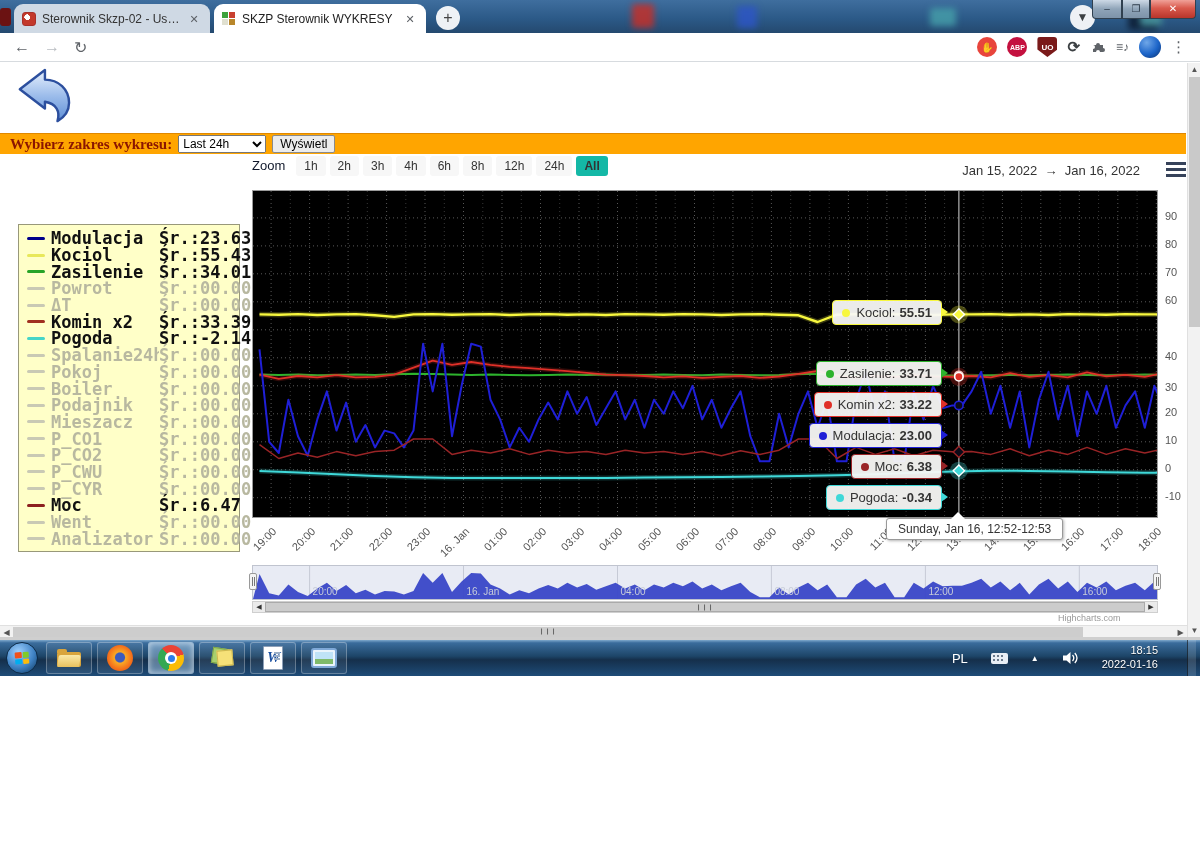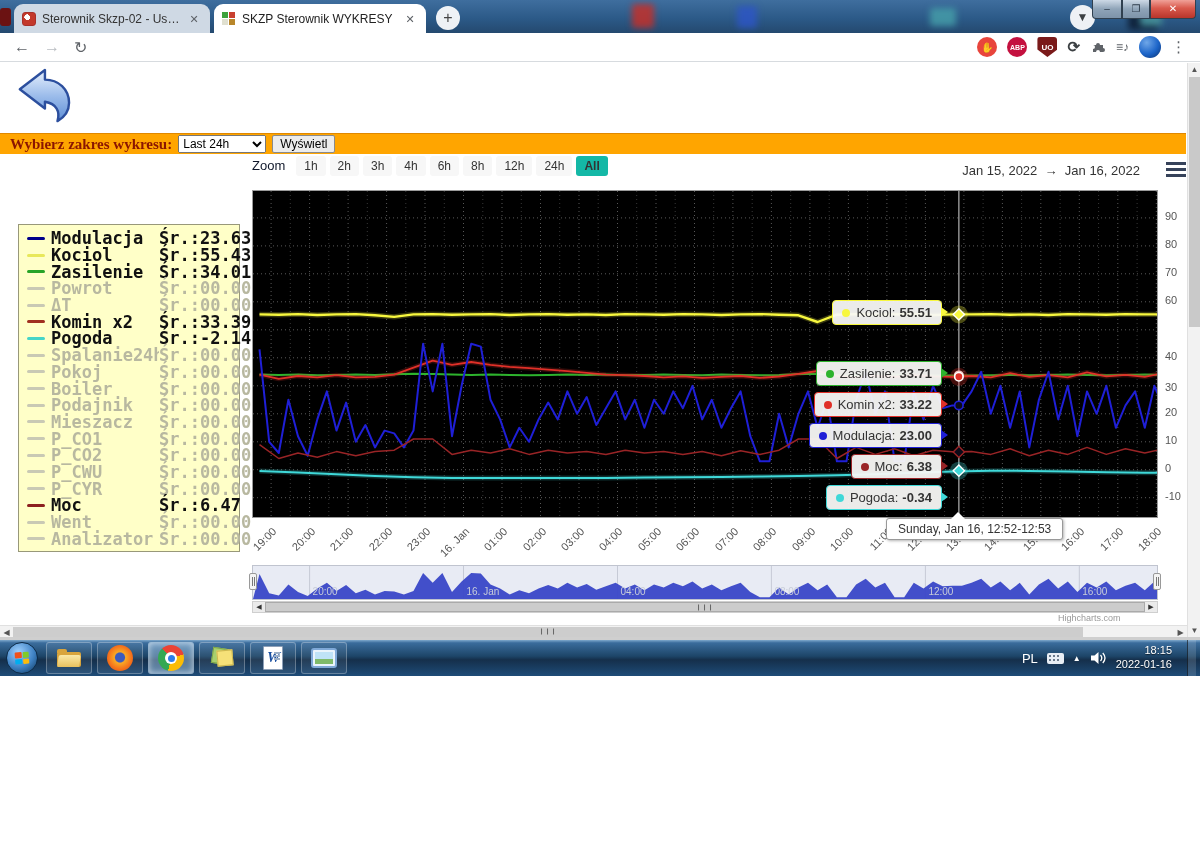--- a/index.html
+++ b/index.html
@@ -143,21 +143,21 @@
   .notes { width:24px; height:22px; position:relative; }
   .notes .n1 { position:absolute; left:2px; top:1px; width:16px; height:16px; background:#a8cf6e; transform:rotate(9deg); border:1px solid #7ea64a; }
   .notes .n2 { position:absolute; left:7px; top:3px; width:16px; height:16px; background:#f6e178; transform:rotate(-5deg); border:1px solid #cdb84f; }
   .worddoc { width:20px; height:24px; background:#fff; border:1px solid #8ea0b8; border-radius:1px; position:relative;
     font-family:"Liberation Serif", serif; }
   .worddoc span { position:absolute; left:3px; top:2px; font-size:15px; font-weight:bold; font-style:italic; color:#1a4fa0; }
   .worddoc i { position:absolute; right:2px; top:5px; width:6px; height:1.5px; background:#9db0c6; box-shadow:0 3px 0 #9db0c6,0 6px 0 #9db0c6; }
   .photo { width:26px; height:20px; border:2px solid #7fa9d8; border-radius:3px; background:#eaf4fc; position:relative; overflow:hidden; }
   .photo i { position:absolute; left:2px; top:2px; right:2px; bottom:2px;
     background:linear-gradient(180deg,#bfe3f7 0 55%,#7fba6a 55%); }
-  .tray { margin-left:auto; display:flex; align-items:center; gap:9px; color:#fff; padding-right:4px; }
+  .tray { margin-left:auto; display:flex; align-items:center; gap:23px; color:#fff; padding-right:4px; }
   .tray .lang { font-size:13px; }
   .kbd { width:17px; height:11px; background:#e8eef5; border-radius:2px; position:relative; }
   .kbd:before { content:""; position:absolute; left:2px; top:2px; width:2px; height:2px; background:#6b7a8c;
     box-shadow:4px 0 0 #6b7a8c,8px 0 0 #6b7a8c,0 4px 0 #6b7a8c,4px 4px 0 #6b7a8c,8px 4px 0 #6b7a8c; }
   .uparrow { font-size:8px; }
   .clock { text-align:right; font-size:11px; line-height:1.25; text-shadow:0 1px 1px rgba(0,0,0,.6); }
   .showdesk { width:9px; height:36px; border-left:1px solid rgba(0,0,0,.55); background:rgba(255,255,255,.14); margin-left:6px; }
 </style>
 </head>
 <body>

